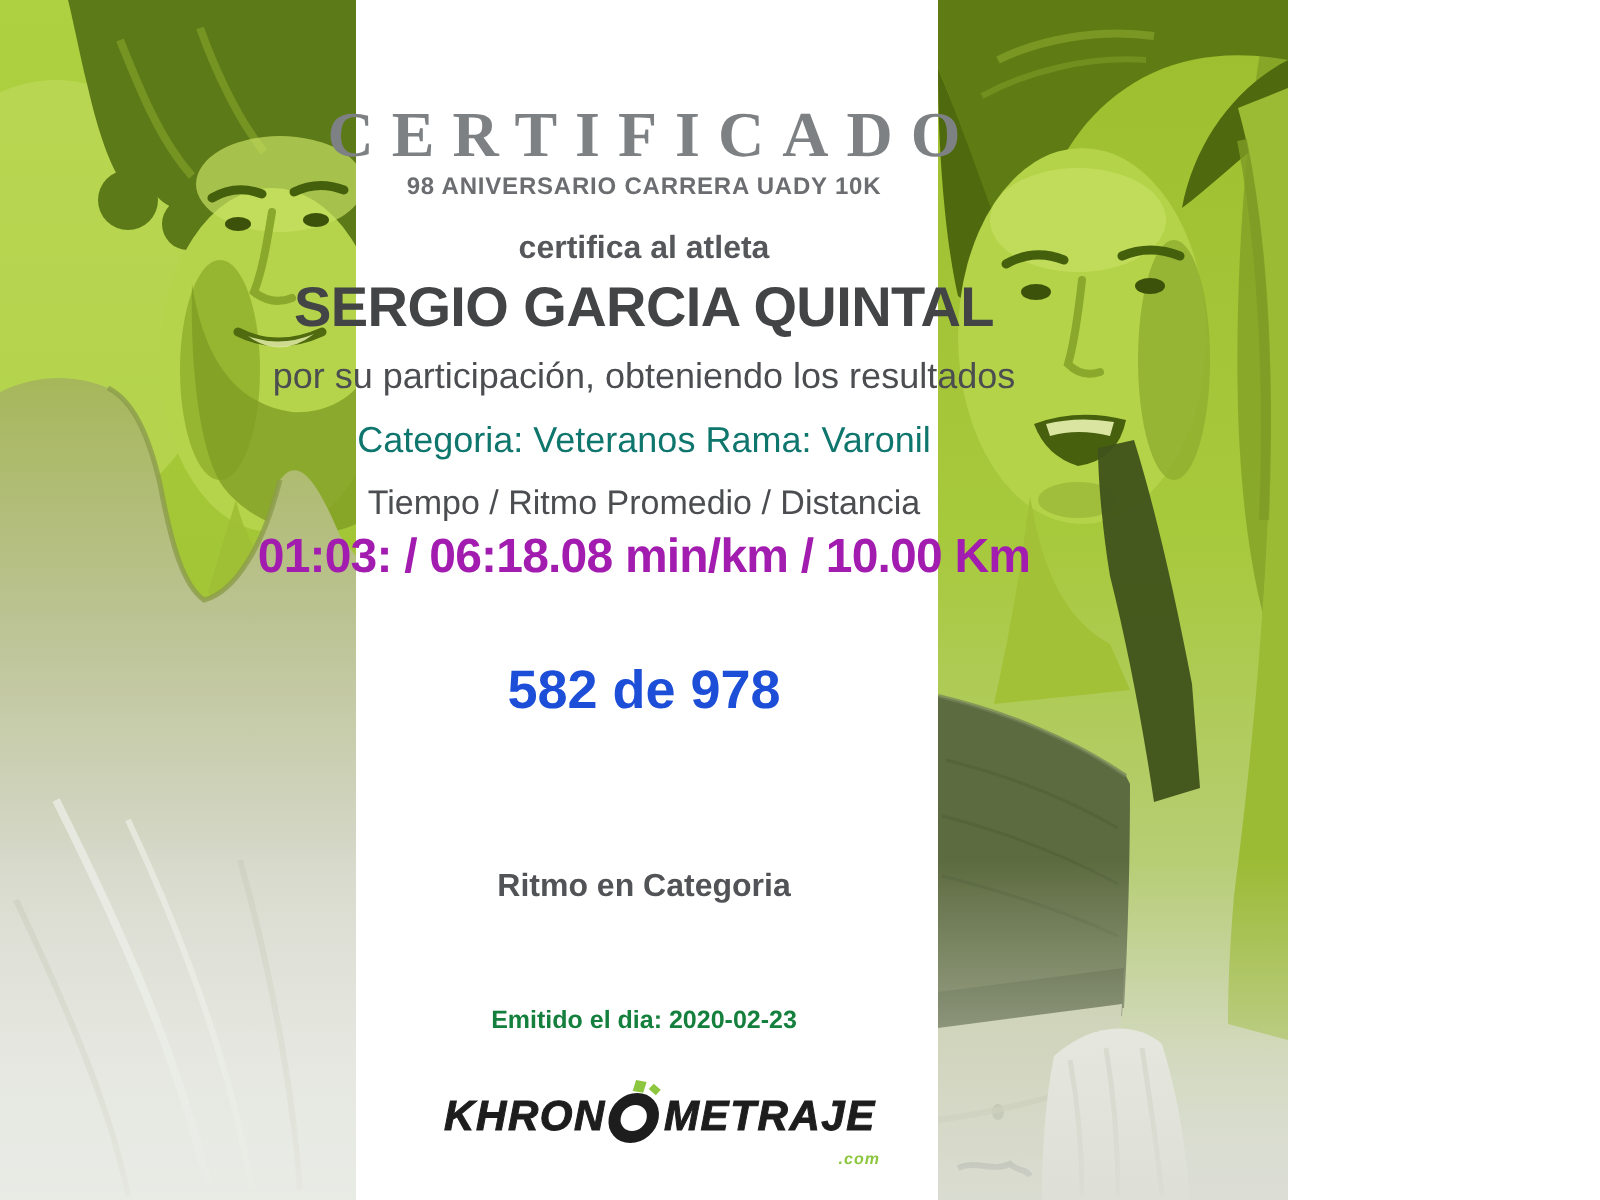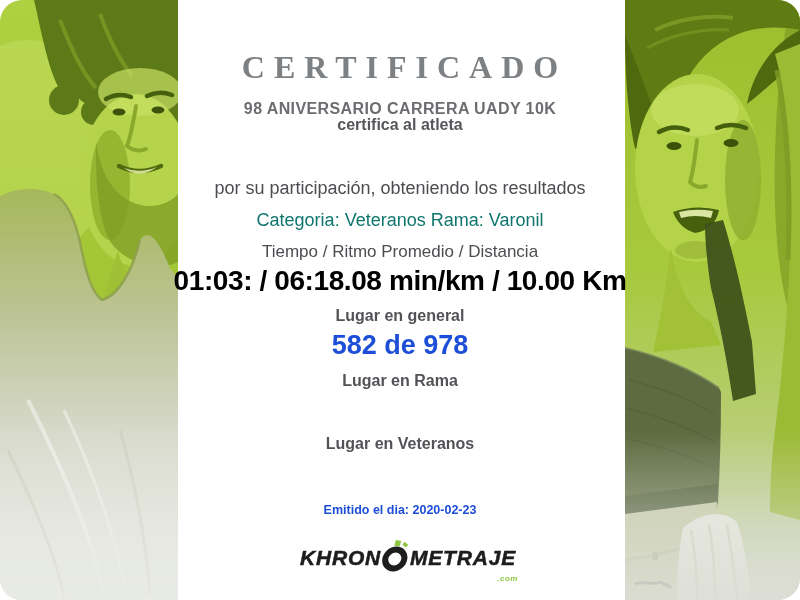--- a/index.html
+++ b/index.html
@@ -1,39 +1,39 @@
 <!DOCTYPE html>
 <html><head>
 <meta charset="utf-8">
 <style>
   html,body{margin:0;padding:0;}
   body{width:800px;height:600px;overflow:hidden;background:#ffffff;
        font-family:"Liberation Sans", sans-serif;}
-  .stage{position:relative;width:800px;height:600px;background:#ffffff;overflow:hidden;border-radius:22px;}
+  .stage{position:relative;width:644px;height:600px;background:#ffffff;overflow:hidden;}
   .photo{position:absolute;top:0;height:600px;}
   .photo-left{left:0;width:178px;}
   .photo-right{right:0;width:175px;}
   .content{position:absolute;inset:0;text-align:center;color:#4b4d50;}
   .line{position:absolute;left:0;right:0;line-height:1;white-space:nowrap;}
 
   .title{top:51px;font-family:"Liberation Serif", serif;font-weight:bold;
          font-size:32px;letter-spacing:9px;padding-left:9px;color:#7e8184;}
-  .event{top:101px;font-size:16px;font-weight:bold;letter-spacing:.4px;color:#6b6d70;}
+  .event{top:87px;font-size:12px;font-weight:bold;letter-spacing:.4px;color:#6b6d70;}
   .certifica{top:117px;font-size:16px;font-weight:bold;color:#55575a;}
   .name{top:140px;font-size:28px;font-weight:bold;letter-spacing:-0.3px;color:#424446;}
   .participation{top:179px;font-size:18px;color:#4b4d50;}
   .category{top:211px;font-size:18px;color:#0f766e;}
   .metrics-label{top:243px;font-size:17px;color:#4b4d50;}
-  .metrics-value{top:267px;font-size:28px;font-weight:bold;letter-spacing:-0.4px;color:#000000;}
+  .metrics-value{top:267px;font-size:24px;font-weight:bold;letter-spacing:-0.4px;color:#a21caf;}
   .pl-label{font-size:16px;font-weight:bold;color:#515356;}
   .pl-value{font-size:27px;font-weight:bold;color:#1d4ed8;}
   .pl1-label{top:308px;} .pl1-value{top:332px;}
   .pl2-label{top:373px;} .pl2-value{top:397px;}
   .pl3-label{top:436px;} .pl3-value{top:460px;}
-  .issued{top:504px;font-size:12.5px;font-weight:bold;color:#1d4ed8;}
+  .issued{top:504px;font-size:12.5px;font-weight:bold;color:#15803d;}
 
   .logo{top:540px;display:flex;align-items:center;justify-content:center;
         font-style:italic;font-weight:bold;font-size:21px;letter-spacing:.8px;
         color:#1d1d1d;margin-left:16px;}
   .logo-inner{position:relative;display:inline-flex;align-items:center;}
   .logo-inner span{-webkit-text-stroke:.5px #1d1d1d;}
   .watch{display:inline-block;margin:0 1px;transform:skewX(-8deg);-webkit-text-stroke:0;}
   .tld{position:absolute;right:-2px;bottom:-8px;font-size:8px;letter-spacing:.5px;
        color:#8dc63f;-webkit-text-stroke:0 !important;}
 </style>
@@ -144,29 +144,28 @@
       <path d="M150,54 C162,96 168,160 166,228 C164,306 156,386 148,448 C146,472 145,492 145,512 L175,520 L175,44 Z" fill="#9cbb35"></path>
       <path d="M152,70 C162,120 166,190 163,260" stroke="#7e9b26" stroke-width="5" fill="none" opacity="0.8"></path>
       <rect y="430" width="175" height="170" fill="url(#gr-fade)"></rect>
     </svg>
   </div>
 
   <div class="content">
     <div class="line title">CERTIFICADO</div>
     <div class="line event">98 ANIVERSARIO CARRERA UADY 10K</div>
     <div class="line certifica">certifica al atleta</div>
+    <div class="line name">SERGIO GARCIA QUINTAL</div>
     <div class="line participation">por su participación, obteniendo los resultados</div>
     <div class="line category">Categoria: Veteranos Rama: Varonil</div>
     <div class="line metrics-label">Tiempo / Ritmo Promedio / Distancia</div>
     <div class="line metrics-value">01:03: / 06:18.08 min/km / 10.00 Km</div>
 
-    <div class="line pl-label pl1-label">Lugar en general</div>
     <div class="line pl-value pl1-value">582 de 978</div>
-    <div class="line pl-label pl2-label">Lugar en Rama</div>
-    <div class="line pl-label pl3-label">Lugar en Veteranos</div>
+    <div class="line pl-label pl3-label">Ritmo en Categoria</div>
 
     <div class="line issued">Emitido el dia: 2020-02-23</div>
 
     <div class="line logo">
       <span class="logo-inner">
         <span>KHRON</span>
         <span class="watch">
           <svg width="27" height="32" viewBox="0 0 27 32">
             <rect x="11" y="0.5" width="5.5" height="5.5" fill="#8dc63f" transform="rotate(10 13.8 3.2)"></rect>
             <rect x="19" y="3" width="5" height="3.4" fill="#8dc63f" transform="rotate(38 21.5 4.7)"></rect>

